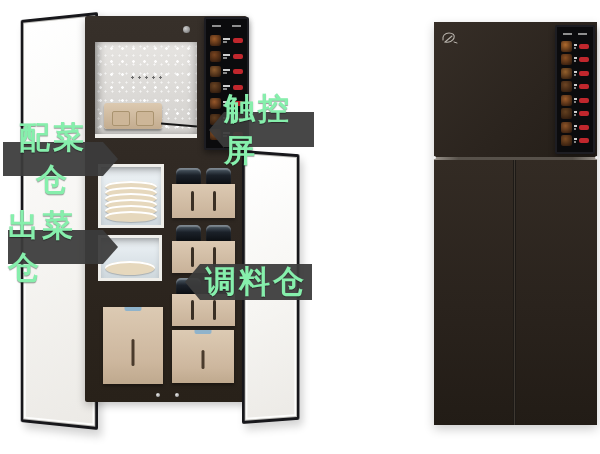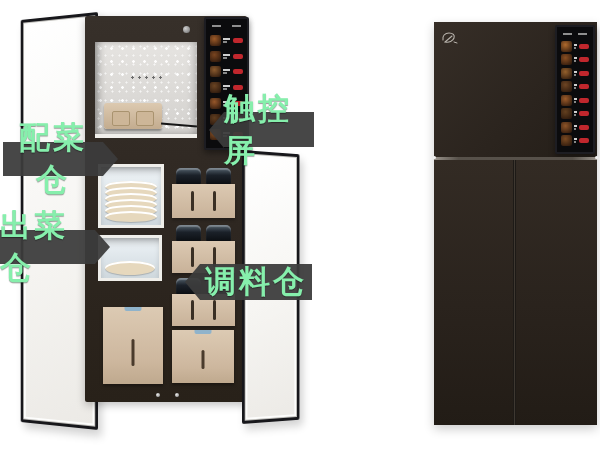--- a/index.html
+++ b/index.html
@@ -58,21 +58,21 @@
   .menu-row .mtext{flex:1;display:flex;flex-direction:column;gap:1px;}
   .menu-row .mtext i{display:block;height:2px;background:#cfcfcf;width:90%;}
   .menu-row .mtext i:last-child{width:55%;background:#8a8a8a;}
   .menu-row .mbtn{flex:none;width:10px;height:5px;border-radius:2px;}
 
   
   .callout{background:rgba(60,60,60,.94);color:#86efac;font-size:31px;font-weight:600;letter-spacing:3px;display:flex;align-items:center;justify-content:center;height:34px;z-index:30;text-shadow:0 1px 1px rgba(0,0,0,.4);}
   .callout.arrow-r::after{content:"";position:absolute;right:-15px;top:0;border-top:17px solid transparent;border-bottom:17px solid transparent;border-left:15px solid rgba(60,60,60,.94);}
   .callout.arrow-l::before{content:"";position:absolute;left:-15px;top:0;border-top:17px solid transparent;border-bottom:17px solid transparent;border-right:15px solid rgba(60,60,60,.94);}
   #lbl-ingredient{left:3px;top:142px;width:100px;text-align:center;}
-  #lbl-dishout{left:0;top:230px;width:95px;}
+  #lbl-dishout{left:8px;top:230px;width:95px;}
   #lbl-seasoning{left:200px;top:264px;width:112px;height:36px;}
   #lbl-touchscreen{left:224px;top:112px;width:90px;height:35px;}
   #lbl-seasoning::before,#lbl-touchscreen::before{border-top-width:18px;border-bottom-width:18px;}
 
   
   .machine2{left:434px;top:22px;width:163px;height:403px;box-shadow:0 4px 10px rgba(0,0,0,.2);}
   .m2-top{left:0;top:0;width:163px;height:135px;background:linear-gradient(135deg,#362e27 0%,#2b241e 60%,#241e18 100%);}
   .m2-screen{left:121px;top:3px;width:40px;height:129px;}
   .m2-split{left:0;top:135px;width:163px;height:3px;background:linear-gradient(90deg,#9a948c,#57514a 15%,#57514a 85%,#9a948c);}
   .m2-bottom{left:0;top:138px;width:163px;height:265px;}

